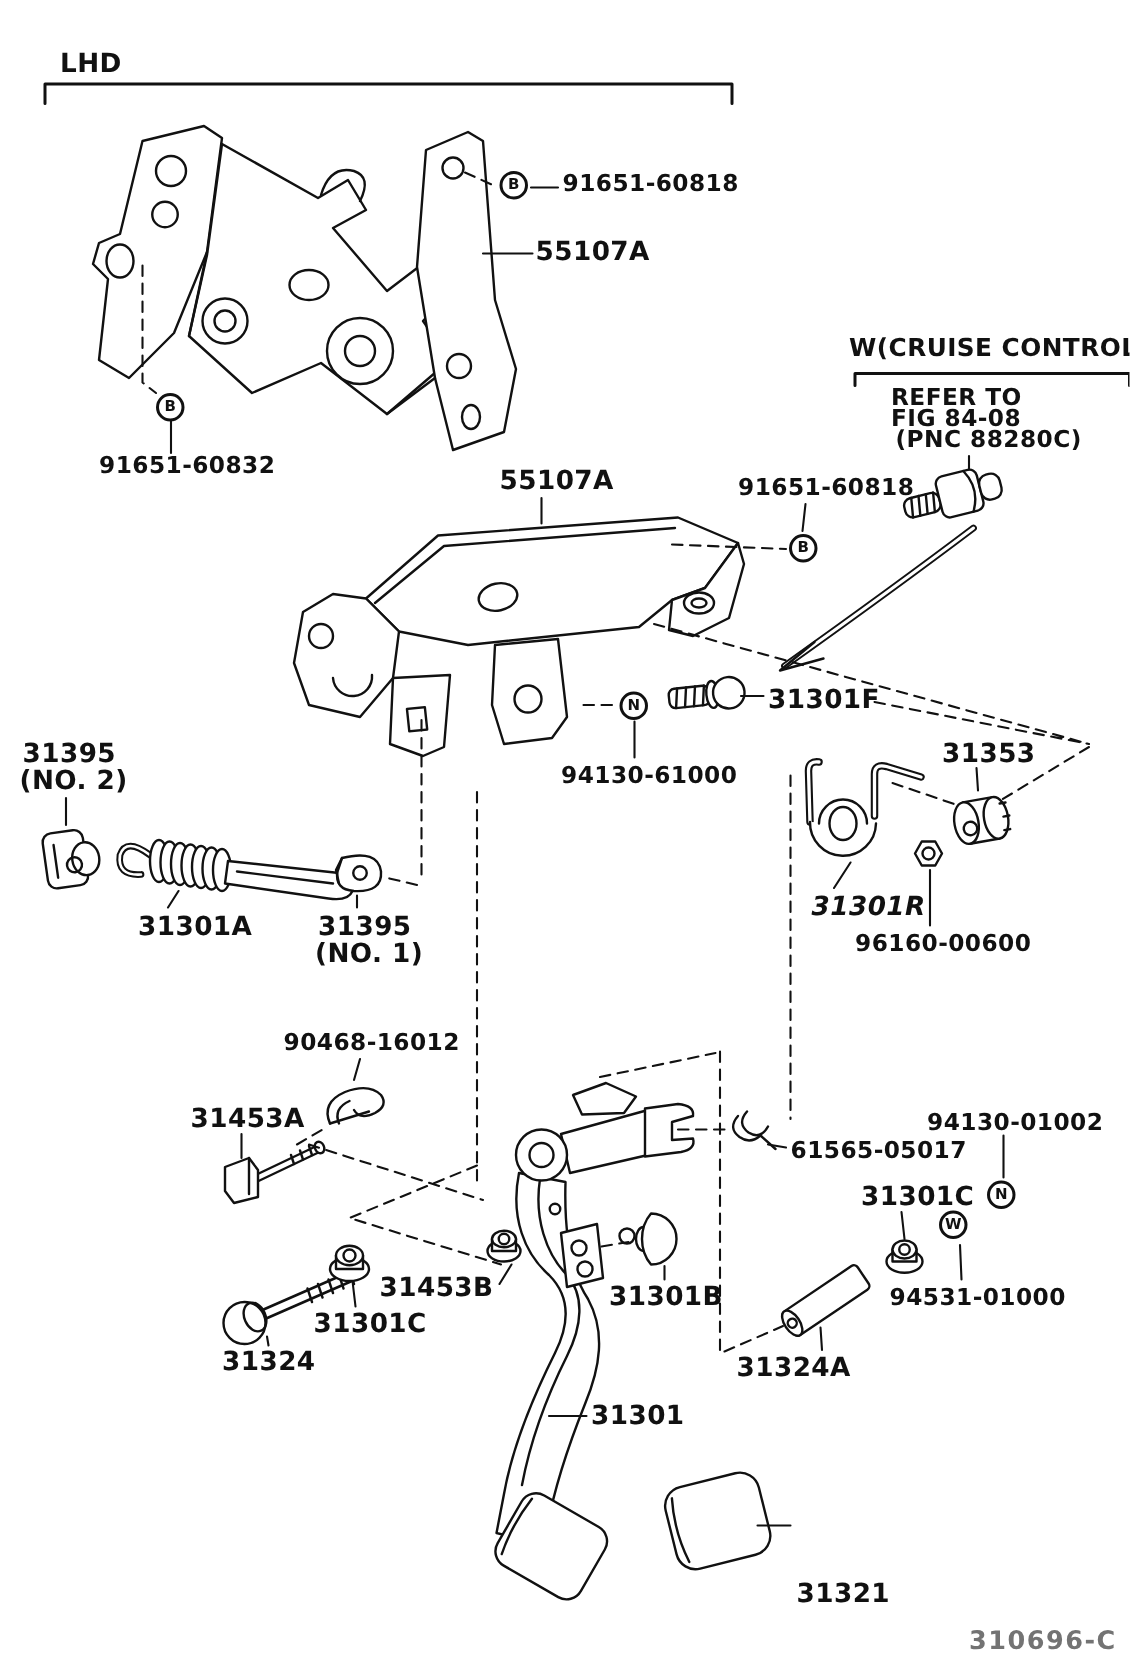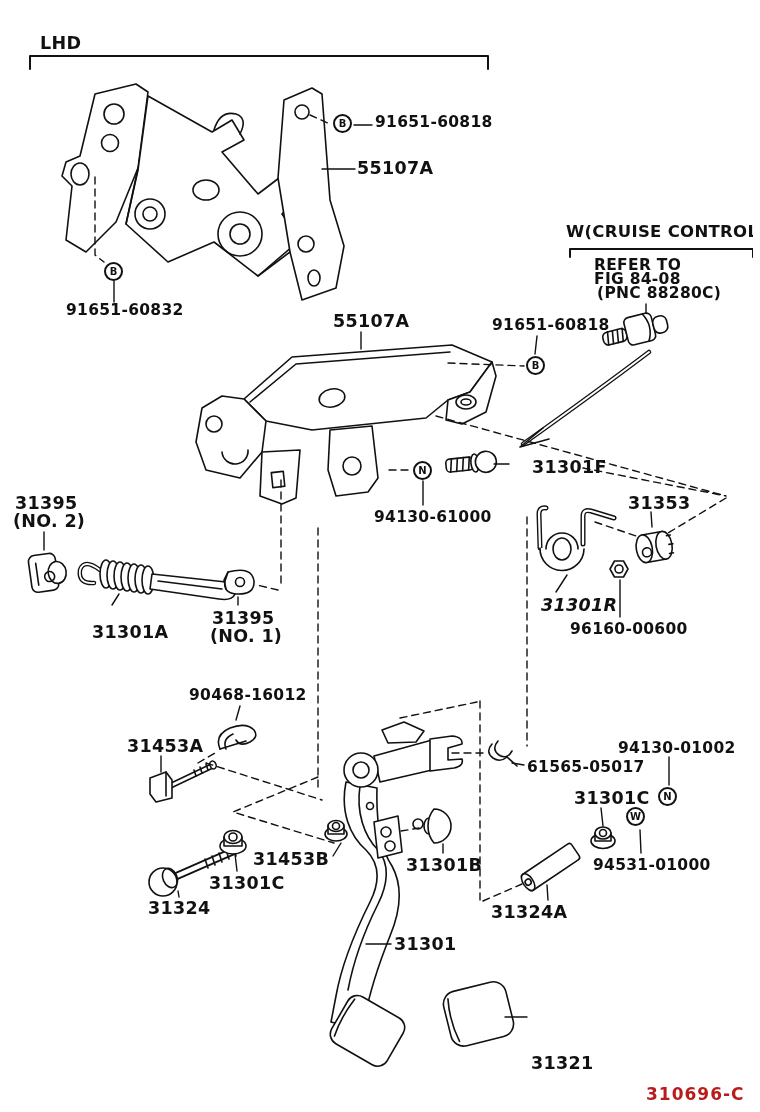--- a/index.html
+++ b/index.html
@@ -6,21 +6,21 @@
   #stage{position:relative;width:753px;height:1112px;background:#fff;overflow:hidden;
          font-family:"DejaVu Sans",sans-serif;color:#111;}
   #art{position:absolute;left:0;top:0;}
   .lbl{position:absolute;font-weight:bold;font-size:15.5px;line-height:1;letter-spacing:.3px;
        color:#111;white-space:pre;}
   .lbl-lg{font-size:17.5px;}
   .lbl-md{font-size:16.5px;}
   .sym{position:absolute;width:15px;height:15px;border:2px solid #111;border-radius:50%;
        font-weight:bold;font-size:10px;line-height:15px;text-align:center;color:#111;
        background:#fff;}
-  .fig{position:absolute;font-weight:bold;font-size:17px;letter-spacing:1px;color:#b91c1c;}
+  .fig{position:absolute;font-weight:bold;font-size:17px;letter-spacing:1px;color:#737373;}
 </style>
 </head>
 <body>
 
 <div id="stage">
 
   <svg id="art" width="760" height="1112" viewBox="0 0 760 1112" fill="none" stroke="#111" stroke-width="1.6" stroke-linecap="round" stroke-linejoin="round">
 
     <g stroke-width="2">
       <path d="M30,69 L30,56 L488,56 L488,69"></path>
@@ -231,29 +231,29 @@
   <div class="lbl lbl-lg" style="left:357px;top:160px;">55107A</div>
   <div class="lbl" style="left:66px;top:303px;">91651-60832</div>
   <div class="lbl lbl-lg" style="left:333px;top:313px;">55107A</div>
   <div class="lbl" style="left:492px;top:318px;">91651-60818</div>
 
   <div class="lbl lbl-md" style="left:566px;top:224px;">W(CRUISE CONTROL)</div>
   <div class="lbl" style="left:594px;top:258px;">REFER TO</div>
   <div class="lbl" style="left:594px;top:272px;">FIG 84-08</div>
   <div class="lbl" style="left:597px;top:286px;">(PNC 88280C)</div>
 
-  <div class="lbl lbl-lg" style="left:512px;top:459px;margin-left:20px;">31301F</div>
+  <div class="lbl lbl-lg" style="left:512px;top:459px;">31301F</div>
   <div class="lbl" style="left:374px;top:510px;">94130-61000</div>
   <div class="lbl lbl-lg" style="left:628px;top:495px;">31353</div>
   <div class="lbl lbl-lg" style="left:541px;top:597px;font-style:italic;">31301R</div>
   <div class="lbl" style="left:570px;top:622px;">96160-00600</div>
 
   <div class="lbl lbl-lg" style="left:15px;top:495px;">31395</div>
   <div class="lbl lbl-lg" style="left:13px;top:513px;">(NO. 2)</div>
-  <div class="lbl lbl-lg" style="left:92px;top:610px;margin-top:14px;">31301A</div>
+  <div class="lbl lbl-lg" style="left:92px;top:610px;">31301A</div>
   <div class="lbl lbl-lg" style="left:212px;top:610px;">31395</div>
   <div class="lbl lbl-lg" style="left:210px;top:628px;">(NO. 1)</div>
 
   <div class="lbl" style="left:189px;top:688px;">90468-16012</div>
   <div class="lbl lbl-lg" style="left:127px;top:738px;">31453A</div>
   <div class="lbl" style="left:527px;top:760px;">61565-05017</div>
   <div class="lbl" style="left:618px;top:741px;">94130-01002</div>
   <div class="lbl lbl-lg" style="left:574px;top:790px;">31301C</div>
   <div class="lbl" style="left:593px;top:858px;">94531-01000</div>
   <div class="lbl lbl-lg" style="left:491px;top:904px;">31324A</div>

